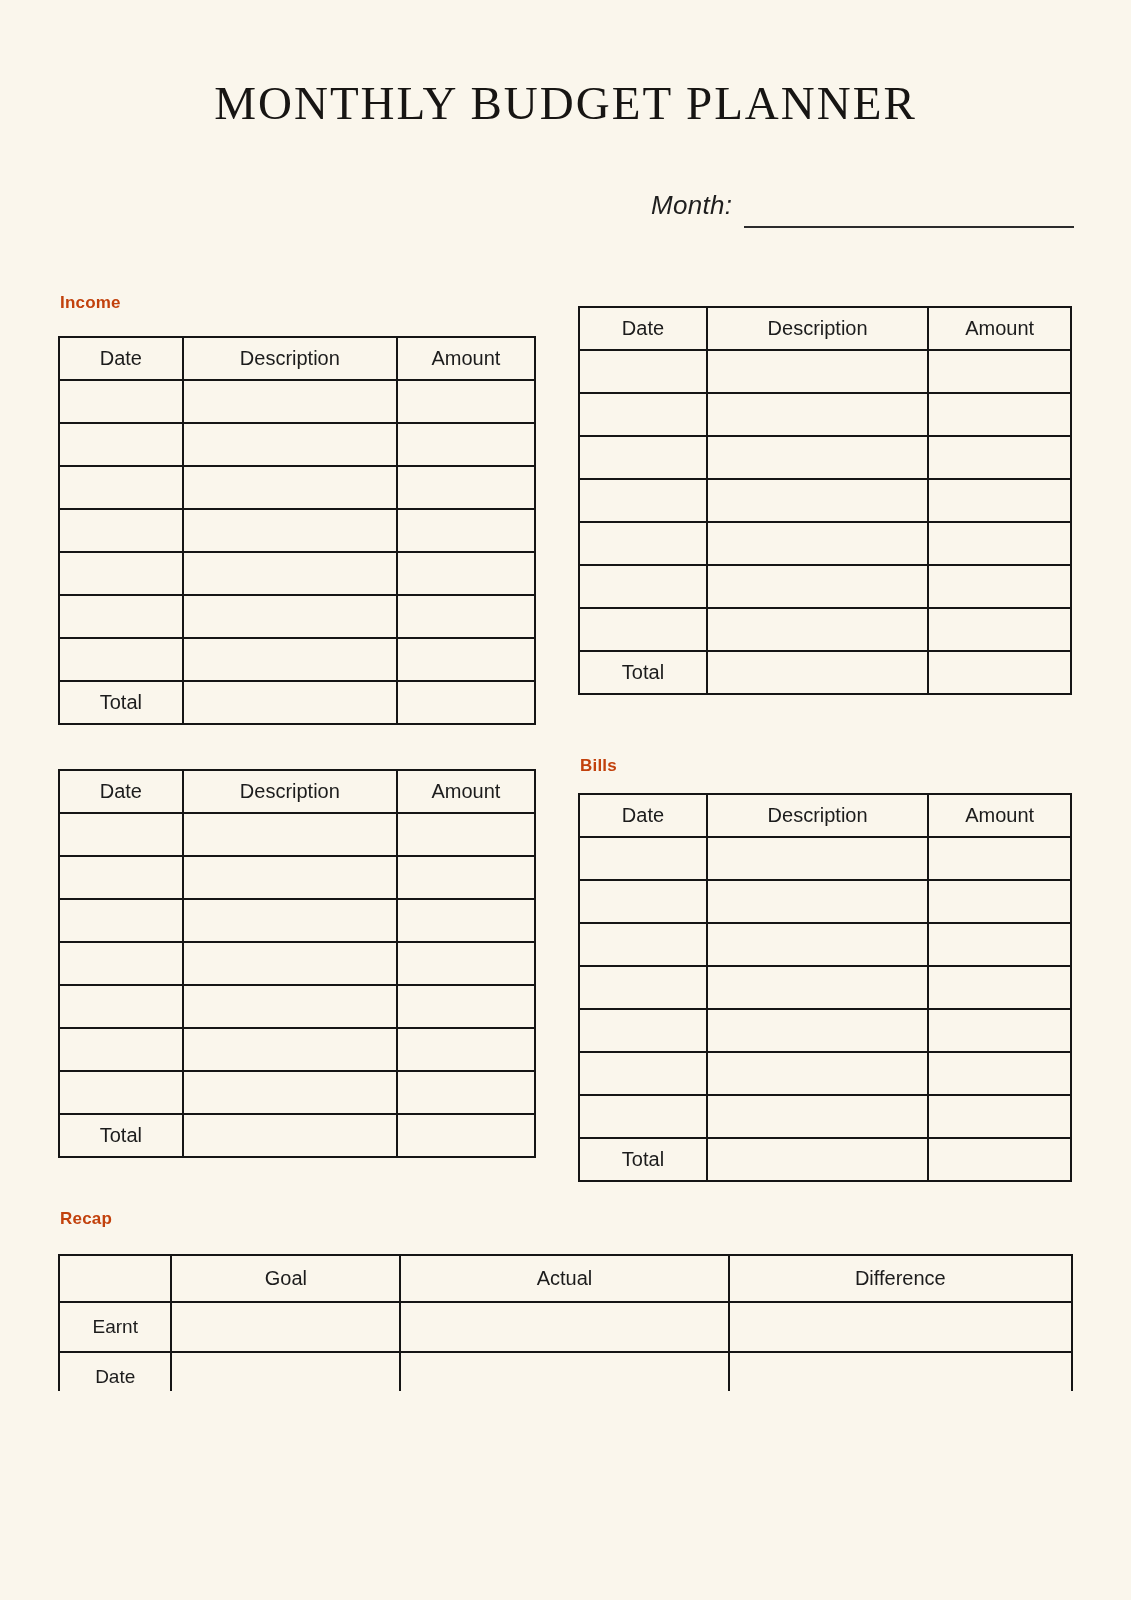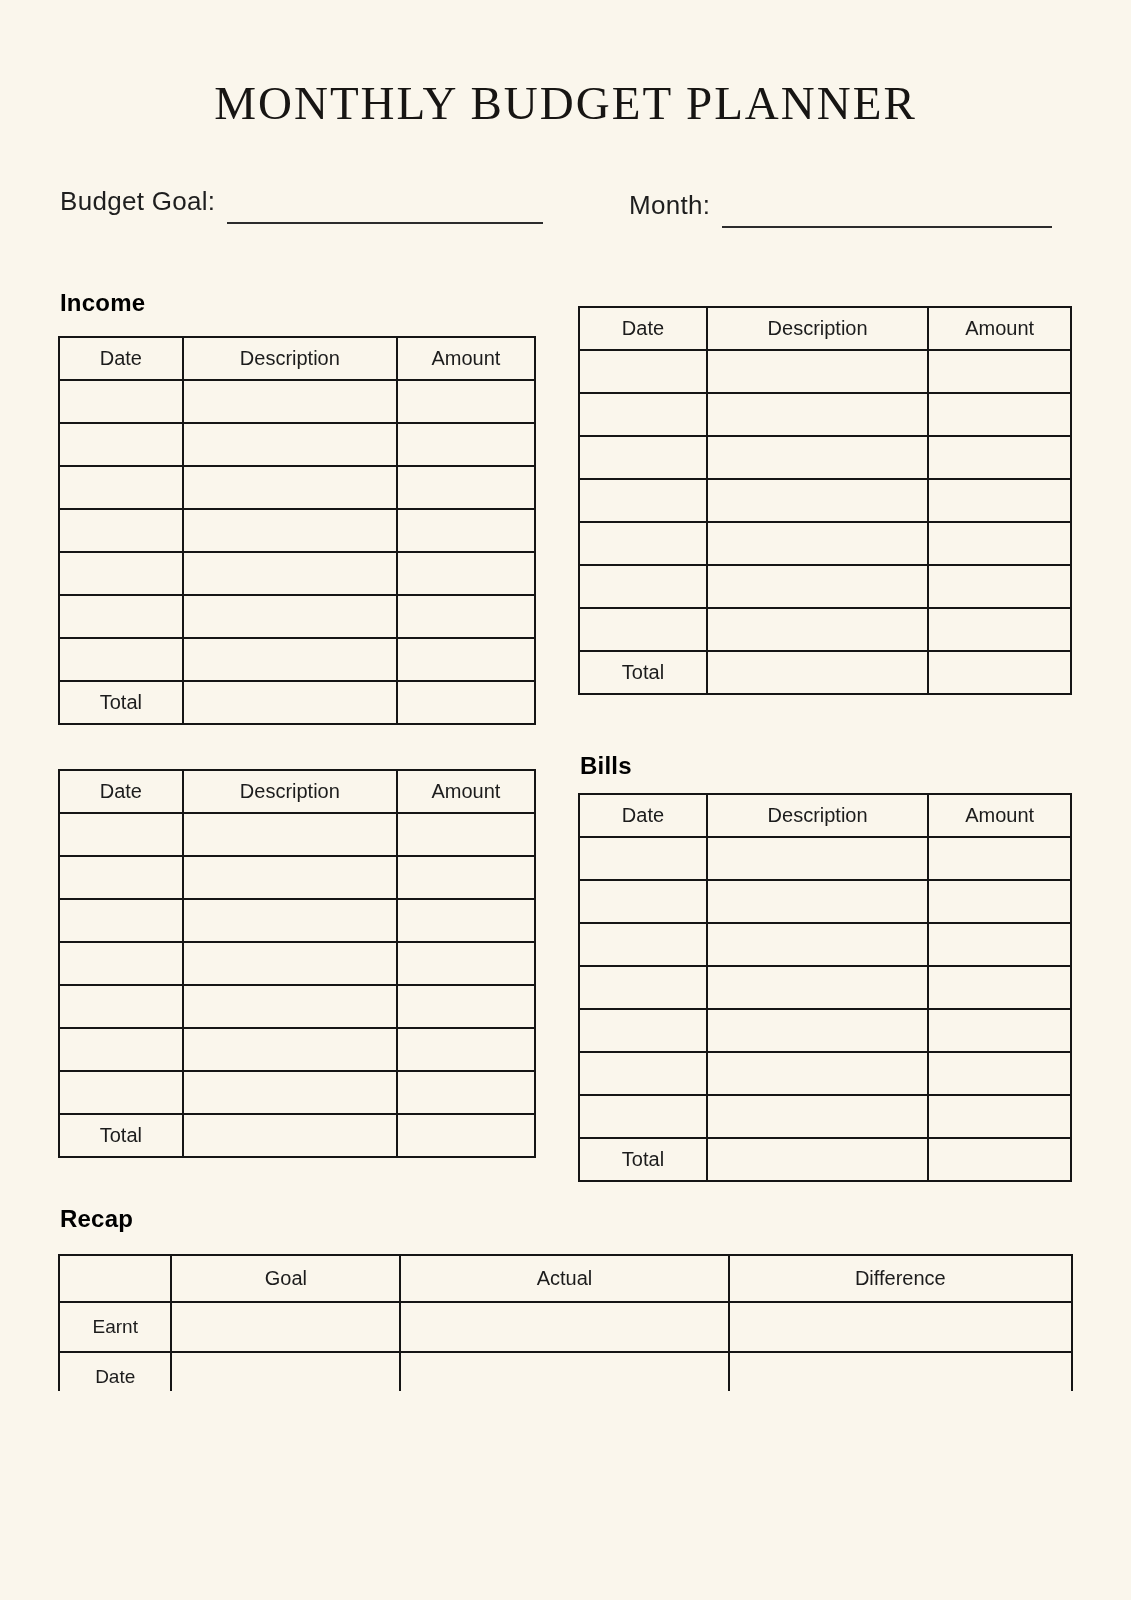--- a/index.html
+++ b/index.html
@@ -18,35 +18,35 @@
     font-family:"Liberation Serif","DejaVu Serif",serif;
     font-weight:400;font-size:47px;letter-spacing:2px;color:#171513;
     white-space:nowrap;
   }
   
   .field{
     position:absolute;display:flex;align-items:flex-end;
     font-size:26px;letter-spacing:.3px;color:#1e1e1e;
   }
   .field-budget-goal{left:60px;top:186px;width:483px;}
-  .field-month{left:629px;top:190px;width:423px;}
+  .field-month{left:651px;top:190px;width:423px;font-style:italic;}
   .field-label{line-height:30px;white-space:nowrap;}
   .fill-line{
     flex:1;height:0;margin-left:12px;margin-bottom:-8px;
     border-bottom:2px solid #2c2c2c;
   }
   
   .entry-section{position:absolute;width:478px;}
   .sec-income{left:58px;top:288px;}
   .sec-fixed{left:578px;top:288px;width:494px;}
   .sec-other{left:58px;top:751px;}
   .sec-bills{left:578px;top:751px;width:494px;}
   .section-heading{
-    margin:0 0 0 2px;font-size:24px;font-weight:700;
-    line-height:30px;color:#000000;letter-spacing:.2px;
+    margin:0 0 0 2px;font-size:17px;font-weight:700;
+    line-height:30px;color:#c2410c;letter-spacing:.2px;
   }
   table{border-collapse:collapse;width:100%;table-layout:fixed;background:transparent;}
   .entry-section table{margin-top:18px;}
   .sec-bills table{margin-top:12px;}
   .entry-table th,.entry-table td{
     border:2.5px solid #151515;
     height:41px;padding:0;
     text-align:center;vertical-align:middle;
     font-size:20px;font-weight:400;color:#1c1c1c;
   }
@@ -62,24 +62,20 @@
   .recap-table tbody td{height:48px;text-align:center;}
   .recap-table .row-label{font-size:19px;}
 </style>
 </head>
 <body>
 
 <div class="page">
 
   <h1 class="page-title">MONTHLY BUDGET PLANNER</h1>
 
-  <div class="field field-budget-goal">
-    <span class="field-label">Budget Goal:</span>
-    <span class="fill-line"></span>
-  </div>
 
   <div class="field field-month">
     <span class="field-label">Month:</span>
     <span class="fill-line"></span>
   </div>
 
   <section class="entry-section sec-income">
     <h2 class="section-heading">Income</h2>
     <table class="entry-table">
       <colgroup>

